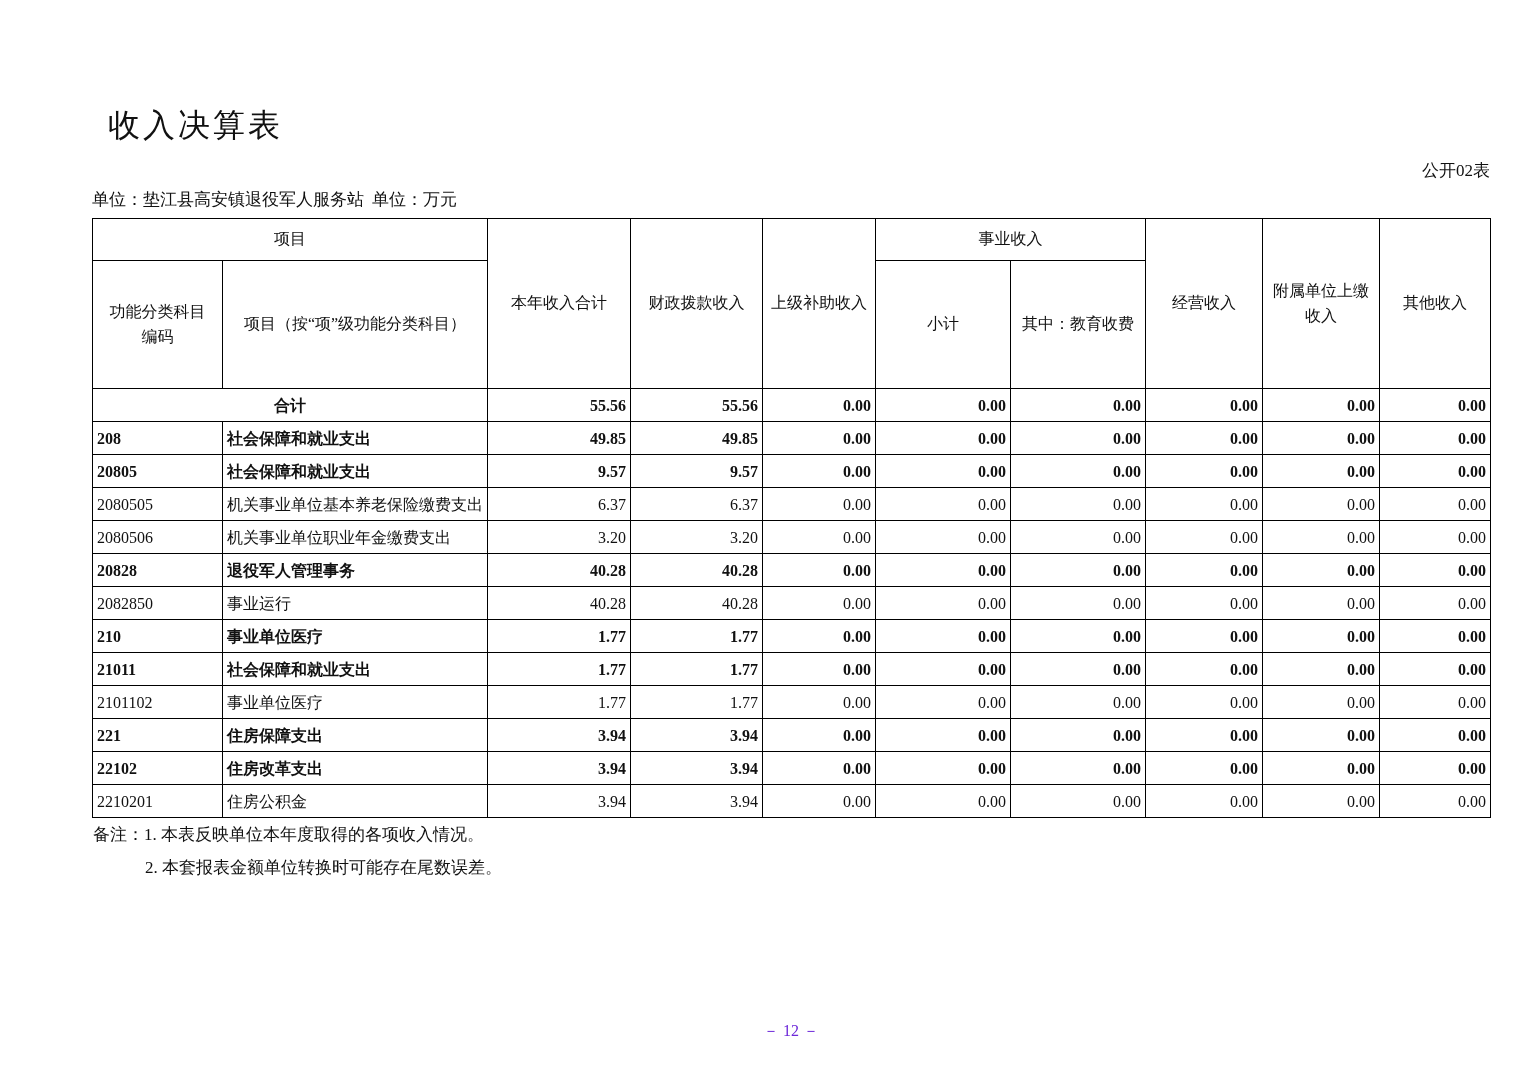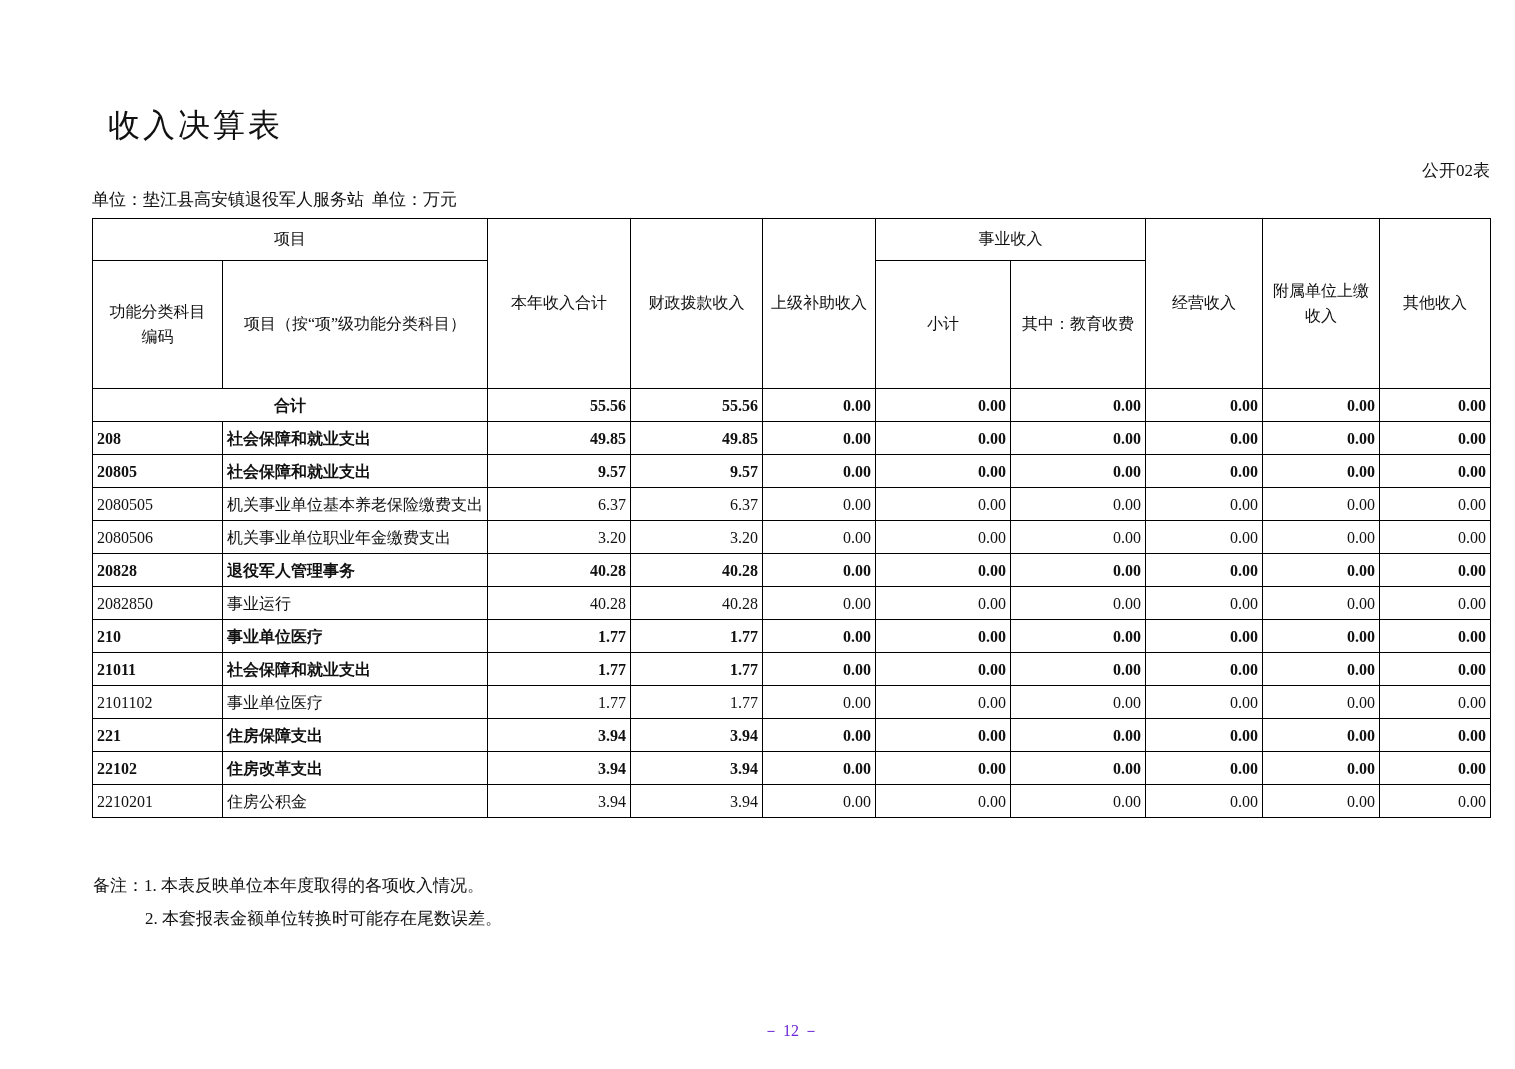--- a/index.html
+++ b/index.html
@@ -45,21 +45,21 @@
   tr.h-sub  { height:128px; }
   .main-table tbody tr { height:33px; }
   .main-table tbody td { vertical-align:middle; line-height:27px; }
   .code-cell { text-align:left; padding-left:3px; }
   .name-cell { text-align:left; padding-left:4px;border-radius:15px; }
   .center    { text-align:center; }
   .num-cell  { text-align:right; padding-right:6px; }
   tr.bold td { font-weight:bold; }
   .prewrap   { white-space:pre-line; }
   .notes {
-    position:absolute; left:93px; top:869px;
+    position:absolute; left:93px; top:818px;
     font-size:17px; line-height:1.95;
   }
   .note-row { white-space:nowrap; }
   .note-indent { padding-left:52px; }
   .page-number {
     position:absolute; left:92px; top:1021px; width:1398px;
     text-align:center; font-size:16px; color:#6d28d9;
   }
 </style>
 </head>

